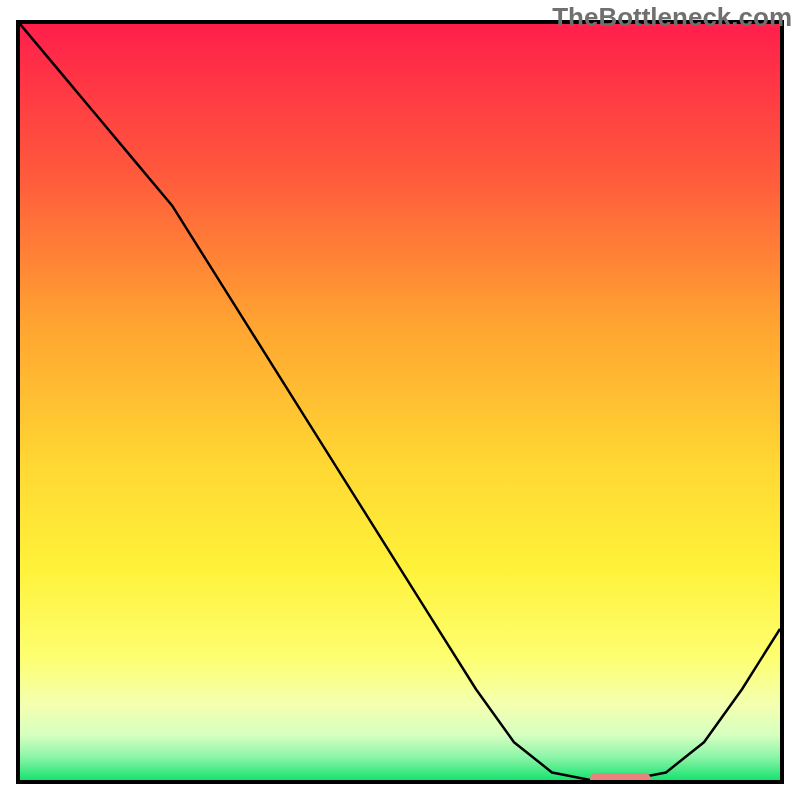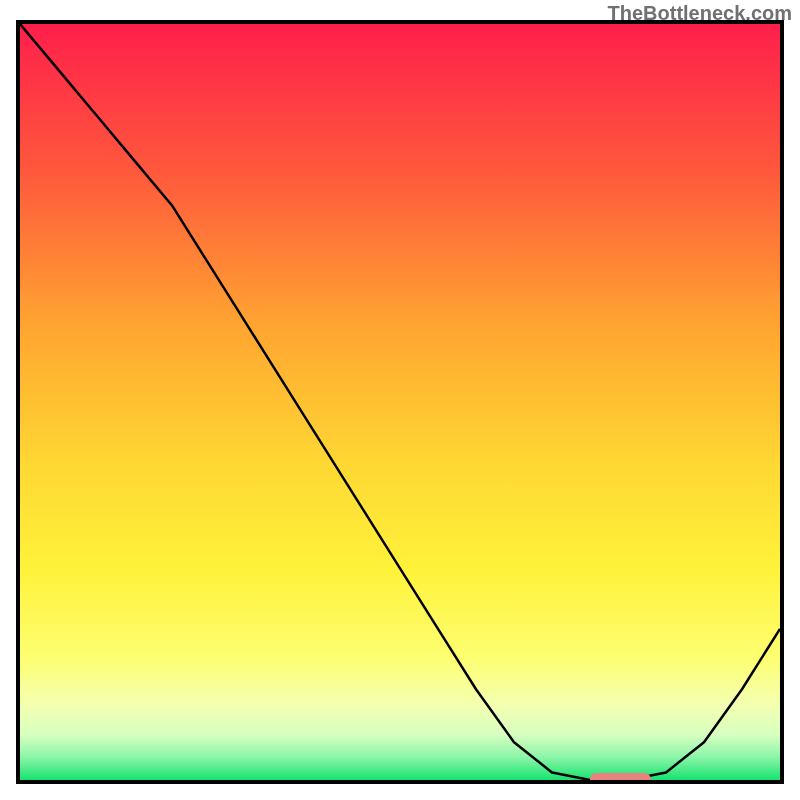--- a/index.html
+++ b/index.html
@@ -13,21 +13,21 @@
   #container {
     position: relative;
     width: 800px;
     height: 800px;
   }
   #watermark {
     position: absolute;
     top: 2px;
     right: 8px;
     color: #707070;
-    font-size: 20px;
+    font-size: 26px;
     font-weight: bold;
     z-index: 10;
     pointer-events: none;
   }
   svg {
     display: block;
   }
 </style>
 </head>
 <body>

